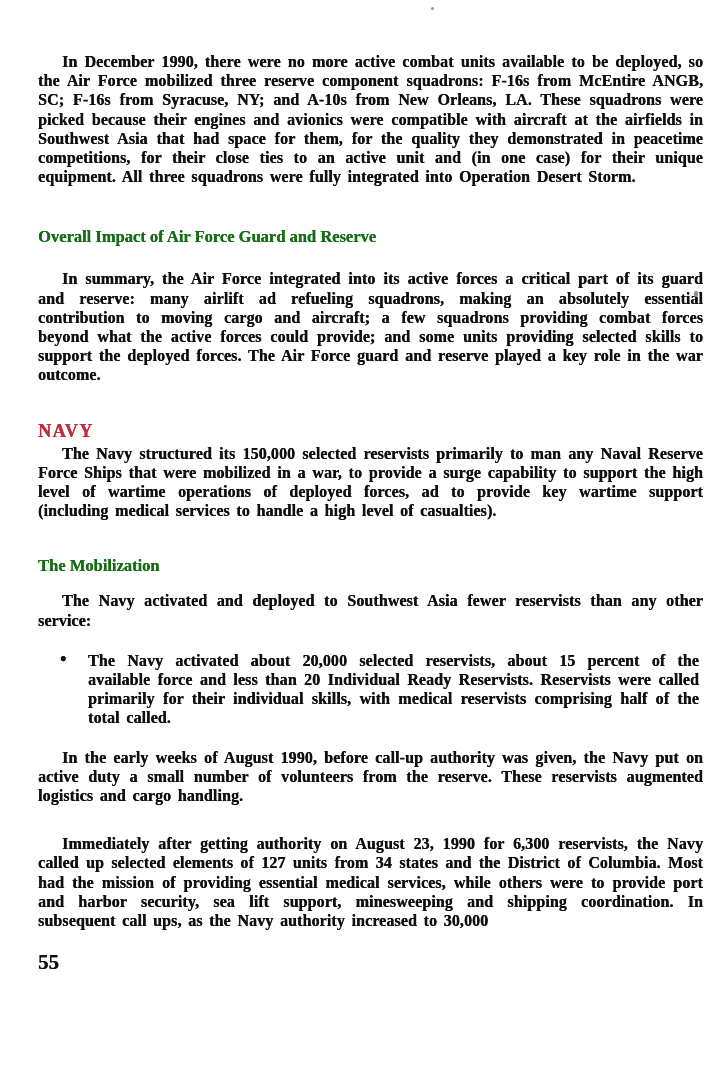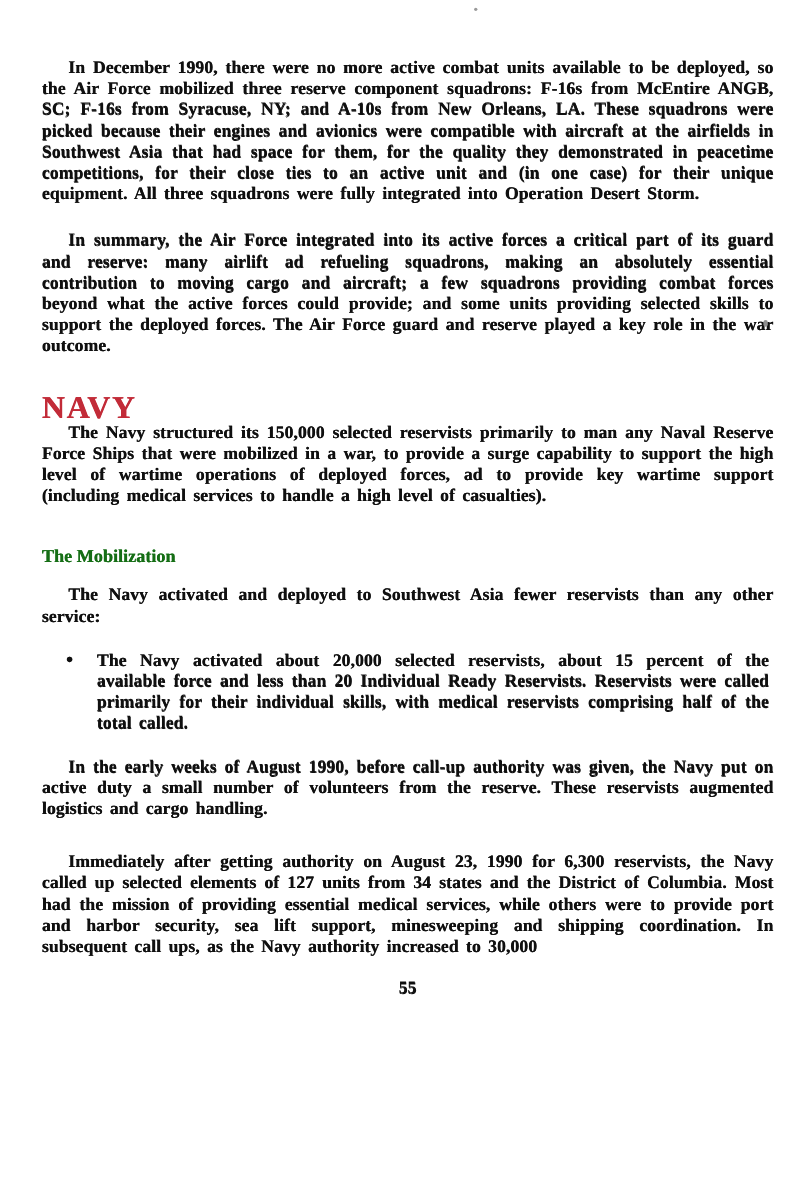--- a/index.html
+++ b/index.html
@@ -38,21 +38,21 @@
   .h-green {
     color: var(--heading-green, #156e15);
     font-size: 16.5px;
     line-height: 19px;
     font-weight: bold;
     text-shadow: 0.3px 0.3px 0 currentColor;
     margin: 0;
   }
   .h-red {
     color: var(--heading-red, #c22b38);
-    font-size: 29px;
+    font-size: 18px;
     line-height: 26px;
     font-weight: bold;
     letter-spacing: 1.5px;
     text-shadow: 0.4px 0.4px 0 currentColor;
     margin: 0;
   }
   .m-heading1   { margin-top: 41px; }
   .m-para2      { margin-top: 23px; }
   .m-navy       { margin-top: 33px; }
   .m-para3      { }
@@ -73,22 +73,21 @@
   ul.bullets li + li { margin-top: 3px; }
   ul.bullets li::before {
     content: "\2022";
     position: absolute;
     left: 2px;
     top: -1px;
     font-size: 18px;
   }
   .page-number {
     margin-top: 20px;
-    text-align: center;
-    font-size: 16px;
+    font-size: 21px;
     font-weight: bold;
     color: var(--text, #101010);
     text-shadow: 0.3px 0.3px 0 currentColor;
   }
   .speck {
     position: absolute;
     background: #9a9a9a;
   }
   .speck-a {
     left: 431px; top: 7px;
@@ -102,20 +101,21 @@
     background: #8f8f8f;
   }
 </style>
 </head>
 <body>
 
 <div class="page">
 
   <p class="body-text para">In December 1990, there were no more active combat units available to be deployed, so the Air Force mobilized three reserve component squadrons: F-16s from McEntire ANGB, SC; F-16s from Syracuse, NY; and A-10s from New Orleans, LA. These squadrons were picked because their engines and avionics were compatible with aircraft at the airfields in Southwest Asia that had space for them, for the quality they demonstrated in peacetime competitions, for their close ties to an active unit and (in one case) for their unique equipment. All three squadrons were fully integrated into Operation Desert Storm.</p>
 
+  <h3 class="h-green m-heading1">Overall Impact of Air Force Guard and Reserve</h3>
 
   <p class="body-text para m-para2">In summary, the Air Force integrated into its active forces a critical part of its guard and reserve: many airlift ad refueling squadrons, making an absolutely essential contribution to moving cargo and aircraft; a few squadrons providing combat forces beyond what the active forces could provide; and some units providing selected skills to support the deployed forces. The Air Force guard and reserve played a key role in the war outcome.</p>
 
   <h1 class="h-red m-navy">NAVY</h1>
 
   <p class="body-text para m-para3">The Navy structured its 150,000 selected reservists primarily to man any Naval Reserve Force Ships that were mobilized in a war, to provide a surge capability to support the high level of wartime operations of deployed forces, ad to provide key wartime support (including medical services to handle a high level of casualties).</p>
 
   <h3 class="h-green m-heading2">The Mobilization</h3>
 
   <p class="body-text para m-para4">The Navy activated and deployed to Southwest Asia fewer reservists than any other service:</p>

